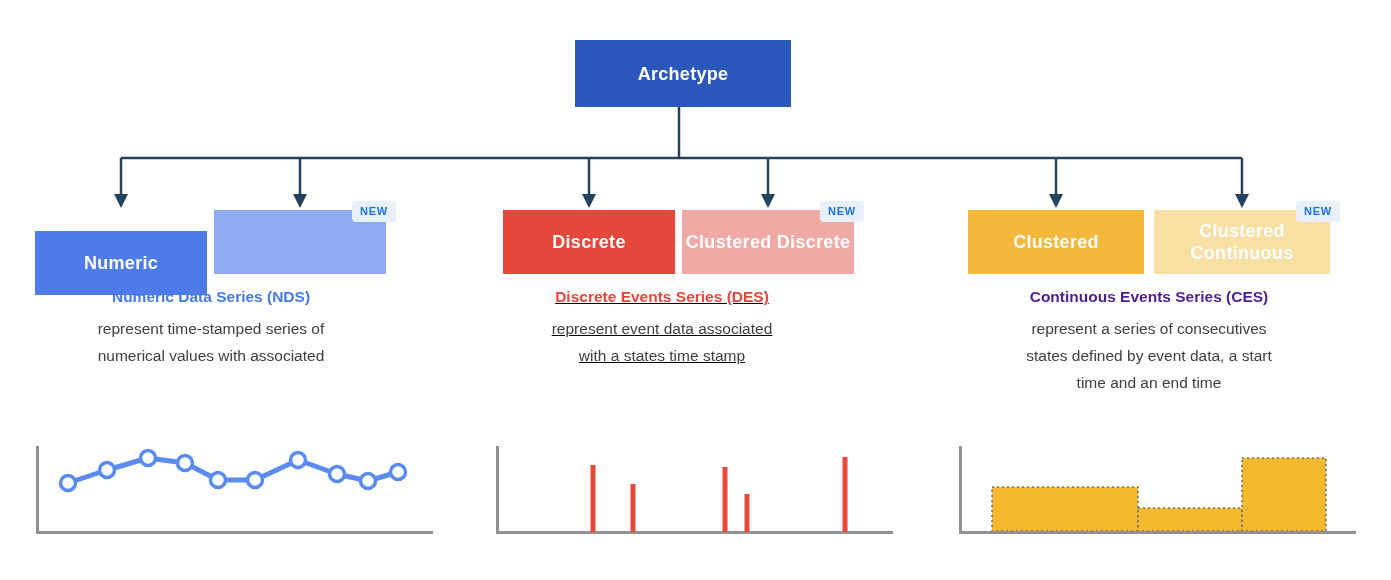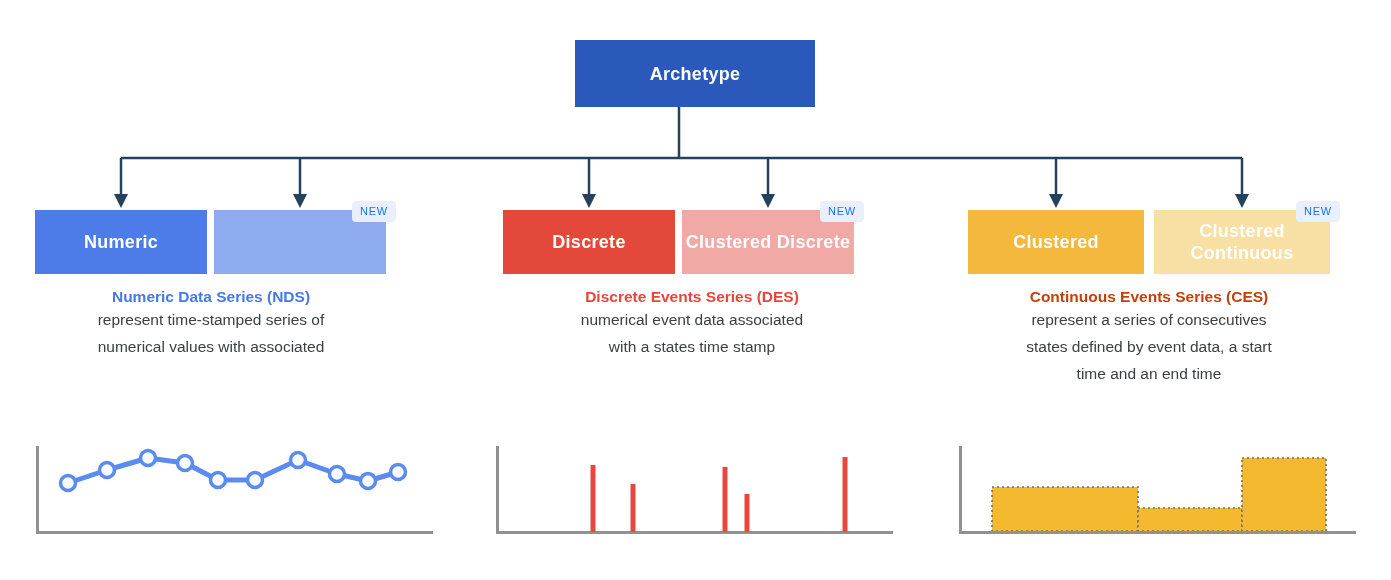--- a/index.html
+++ b/index.html
@@ -5,39 +5,39 @@
   html,body{margin:0;padding:0;background:#fff;}
   .canvas{
     position:relative;width:1391px;height:580px;background:#ffffff;
     font-family:"Liberation Sans","DejaVu Sans",sans-serif;overflow:hidden;
   }
   .node{
     position:absolute;display:flex;align-items:center;justify-content:center;
     text-align:center;color:#fff;font-weight:bold;font-size:18px;line-height:22px;
     letter-spacing:.3px;
   }
-  .root-node{left:575px;top:40px;width:240px;height:67px;background:var(--root-bg);}
+  .root-node{left:575px;top:40px;width:216px;height:67px;background:var(--root-bg);}
   .row-node{top:210px;height:64px;}
   .badge{
     position:absolute;top:-9px;right:-10px;background:var(--badge-bg);color:var(--badge-text);
-    font-size:11px;font-weight:normal;letter-spacing:.8px;line-height:1;
+    font-size:11px;font-weight:bold;letter-spacing:.8px;line-height:1;
     padding:5px 8px;border-radius:4px;
   }
   .connector-svg{position:absolute;left:0;top:0;pointer-events:none;}
   .connector{stroke:var(--connector);fill:none;stroke-width:2.5px;}
   .arrowhead{fill:var(--connector);}
   .desc{
     position:absolute;top:288px;text-align:center;
   }
-  .desc-heading{font-size:15.5px;font-weight:bold;}
+  .desc-heading{font-size:15.5px;font-weight:bold;margin-bottom:9px;}
   .desc-line{font-size:15.5px;color:var(--body-text);line-height:27px;}
   .mini-chart{position:absolute;top:443px;width:410px;height:95px;}
   .axis{stroke:var(--axis);stroke-width:3px;}
   .desc-g1{left:35px;width:352px;}
-  .desc-g2{left:516px;width:352px;}
+  .desc-g2{left:486px;width:352px;text-decoration:underline;}
   .desc-g3{left:966px;width:366px;}
   .chart-1{left:30px;}
   .chart-2{left:490px;}
   .chart-3{left:953px;}
 </style>
 </head>
 <body>
 
 <div class="canvas">
 
@@ -50,21 +50,21 @@
       <polygon class="arrowhead" points="761,194 775,194 768,208"></polygon>
       <polygon class="arrowhead" points="1049,194 1063,194 1056,208"></polygon>
       <polygon class="arrowhead" points="1235,194 1249,194 1242,208"></polygon>
     </g>
   </svg>
 
   <div class="node root-node">
     <span>Archetype</span>
   </div>
 
-  <div class="node row-node" style="left: 35px; width: 172px; background: rgb(77, 124, 232);">
+  <div class="node row-node" style="left: 35px; width: 172px; background: rgb(77, 124, 232); margin-top: 21px;">
     <span>Numeric</span>
   </div>
   <div class="node row-node" style="left: 214px; width: 172px; background: rgb(143, 171, 240);">
     <span class="badge">NEW</span>
   </div>
 
   <div class="node row-node" style="left: 503px; width: 172px; background: rgb(227, 72, 59);">
     <span>Discrete</span>
   </div>
   <div class="node row-node" style="left: 682px; width: 172px; background: rgb(240, 169, 164);">
@@ -81,26 +81,26 @@
   </div>
 
   <div class="desc desc-g1">
     <div class="desc-heading" style="color: rgb(68, 121, 232);">Numeric Data Series (NDS)</div>
     <div class="desc-line">represent time-stamped series of</div>
     <div class="desc-line">numerical values with associated</div>
   </div>
 
   <div class="desc desc-g2">
     <div class="desc-heading" style="color: rgb(232, 70, 58);">Discrete Events Series (DES)</div>
-    <div class="desc-line">numerical event data associated</div>
+    <div class="desc-line">represent event data associated</div>
     <div class="desc-line">with a states time stamp</div>
   </div>
 
   <div class="desc desc-g3">
-    <div class="desc-heading" style="color: #c2410c;">Continuous Events Series (CES)</div>
+    <div class="desc-heading" style="color: #4c1d95;">Continuous Events Series (CES)</div>
     <div class="desc-line">represent a series of consecutives</div>
     <div class="desc-line">states defined by event data, a start</div>
     <div class="desc-line">time and an end time</div>
   </div>
 
   <div class="mini-chart chart-1">
     <svg width="410" height="95" viewBox="0 0 410 95">
       <g>
         <line class="axis" x1="7.5" y1="3" x2="7.5" y2="91"></line>
         <line class="axis" x1="6" y1="89.5" x2="403" y2="89.5"></line>

